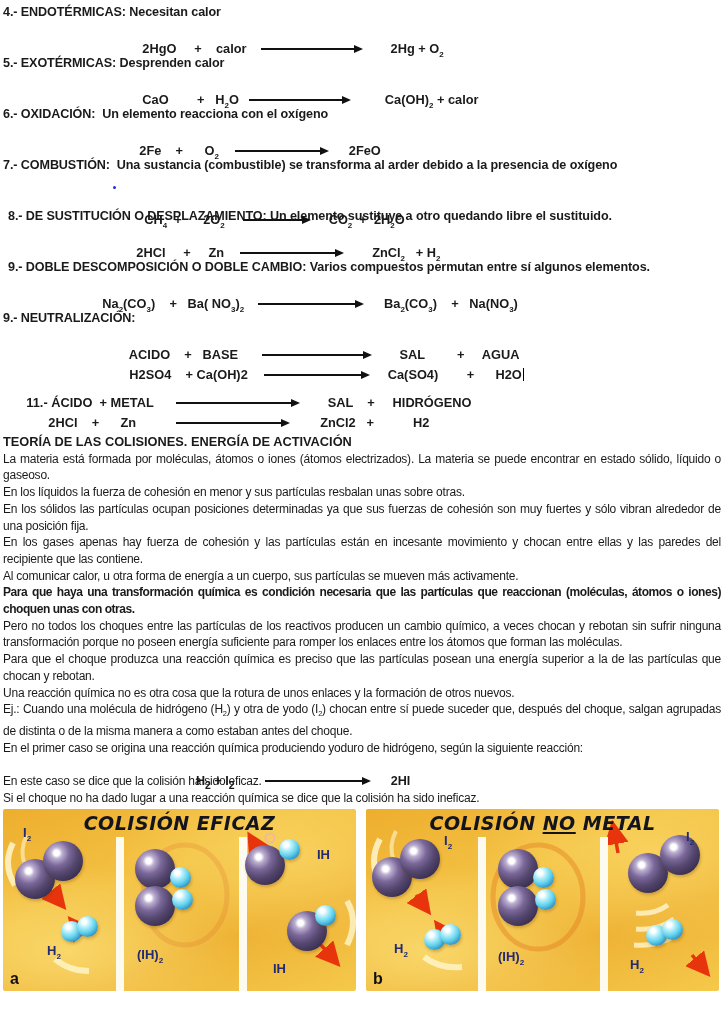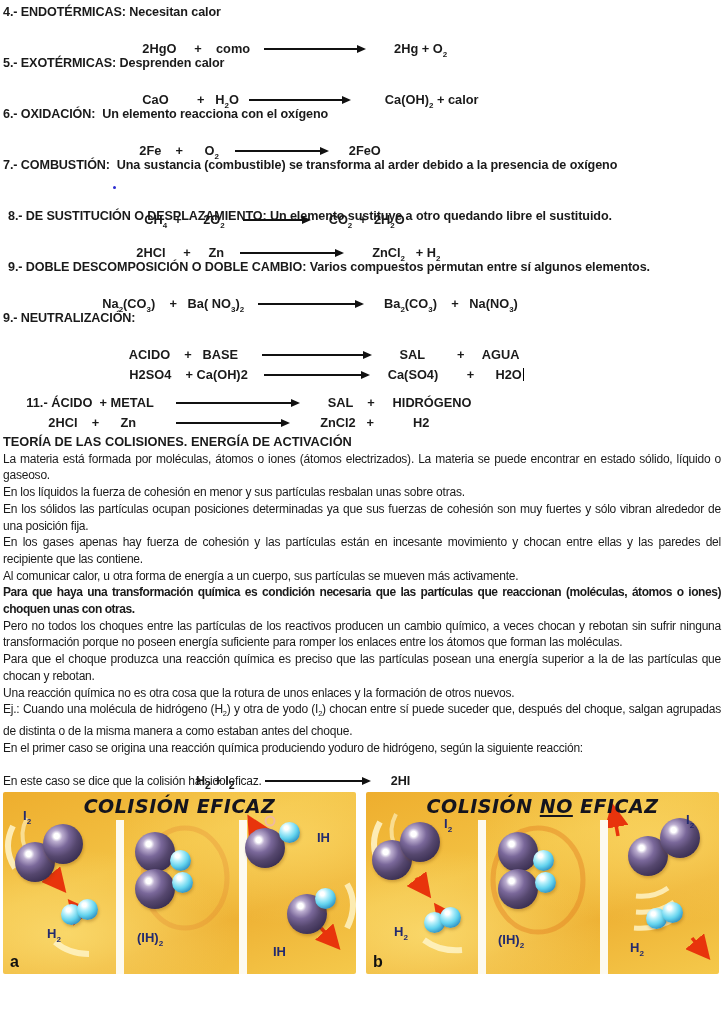--- a/index.html
+++ b/index.html
@@ -47,21 +47,21 @@
   .psvg{position:absolute;left:0;top:0;pointer-events:none;}
 </style>
 </head>
 <body>
 
 <div id="page">
 
   <div class="sec">
     <div class="h">4.- ENDOTÉRMICAS: Necesitan calor</div>
     <div class="eq" style="padding-left:118px">
-      <span>2HgO     +    como</span><span class="arr" style="width:100px;margin:0 30px 0 14px"></span><span>2Hg + O<sub>2</sub></span>
+      <span>2HgO     +    calor</span><span class="arr" style="width:100px;margin:0 30px 0 14px"></span><span>2Hg + O<sub>2</sub></span>
     </div>
   </div>
 
   <div class="sec">
     <div class="h">5.- EXOTÉRMICAS: Desprenden calor</div>
     <div class="eq" style="padding-left:118px">
       <span>CaO        +   H<sub>2</sub>O</span><span class="arr" style="width:100px;margin:0 36px 0 10px"></span><span>Ca(OH)<sub>2</sub> + calor</span>
     </div>
   </div>
 
@@ -123,20 +123,21 @@
     <div class="p bold">Para que haya una transformación química es condición necesaria que las partículas que reaccionan (moléculas, átomos o iones) choquen unas con otras.</div>
     <div class="p">Pero no todos los choques entre las partículas de los reactivos producen un cambio químico, a veces chocan y rebotan sin sufrir ninguna transformación porque no poseen energía suficiente para romper los enlaces entre los átomos que forman las moléculas.</div>
     <div class="p">Para que el choque produzca una reacción química es preciso que las partículas posean una energía superior a la de las partículas que chocan y rebotan.</div>
     <div class="p">Una reacción química no es otra cosa que la rotura de unos enlaces y la formación de otros nuevos.</div>
     <div class="p">Ej.: Cuando una molécula de hidrógeno (H<sub>2</sub>) y otra de yodo (I<sub>2</sub>) chocan entre sí puede suceder que, después del choque, salgan agrupadas de distinta o de la misma manera a como estaban antes del choque.</div>
     <div class="p">En el primer caso se origina una reacción  química produciendo yoduro de hidrógeno, según la siguiente reacción:</div>
     <div class="teq">
       <span>H<sub>2</sub> + I<sub>2</sub></span><span class="arr" style="width:104px;margin:0 22px 0 30px"></span><span>2HI</span>
     </div>
     <div class="p">En este caso se dice que la colisión ha sido eficaz.</div>
+    <div class="p">Si el choque no ha dado lugar a una reacción química se dice que la colisión ha sido ineficaz.</div>
   </div>
 
   <div id="figure">
 
     <div class="panel" id="panel-a">
       <svg class="psvg" width="353" height="182" viewBox="0 0 353 182">
         <defs>
           <marker id="ma" markerWidth="7" markerHeight="7" refX="5.5" refY="3.5" orient="auto">
             <path d="M0,0 L7,3.5 L0,7 z" fill="#e8340c"></path>
           </marker>
@@ -193,21 +194,21 @@
         <path d="M302,96 q-14,10 -32,8" fill="none" stroke="rgba(255,246,205,.8)" stroke-width="5"></path>
         <path d="M308,110 q-16,12 -38,10" fill="none" stroke="rgba(255,246,205,.8)" stroke-width="5"></path>
         <path d="M312,124 q-18,14 -44,12" fill="none" stroke="rgba(255,246,205,.8)" stroke-width="5"></path>
         <path d="M50,86 L62,102" stroke="#e8340c" stroke-width="3.5" marker-end="url(#mb)"></path>
         <path d="M82,130 L71,115" stroke="#e8340c" stroke-width="3.5" marker-end="url(#mb)"></path>
         <path d="M252,44 L247,16" stroke="#e8340c" stroke-width="3.5" marker-end="url(#mb)"></path>
         <path d="M326,146 L341,164" stroke="#e8340c" stroke-width="3.5" marker-end="url(#mb)"></path>
       </svg>
       <div class="sep" style="left:112px"></div>
       <div class="sep" style="left:234px"></div>
-      <div class="ptitle"><span>COLISIÓN </span><u>NO</u><span> EFICAZ</span></div>
+      <div class="ptitle"><span>COLISIÓN </span><u>NO</u><span> METAL</span></div>
 
       <div class="big" style="left:6px;top:48px"></div>
       <div class="big" style="left:34px;top:30px"></div>
       <div class="small" style="left:58px;top:120px"></div>
       <div class="small" style="left:74px;top:115px"></div>
       <div class="flabel" style="left:78px;top:24px">I<sub>2</sub></div>
       <div class="flabel" style="left:28px;top:132px">H<sub>2</sub></div>
 
       <div class="big" style="left:132px;top:40px"></div>
       <div class="big" style="left:132px;top:77px"></div>

